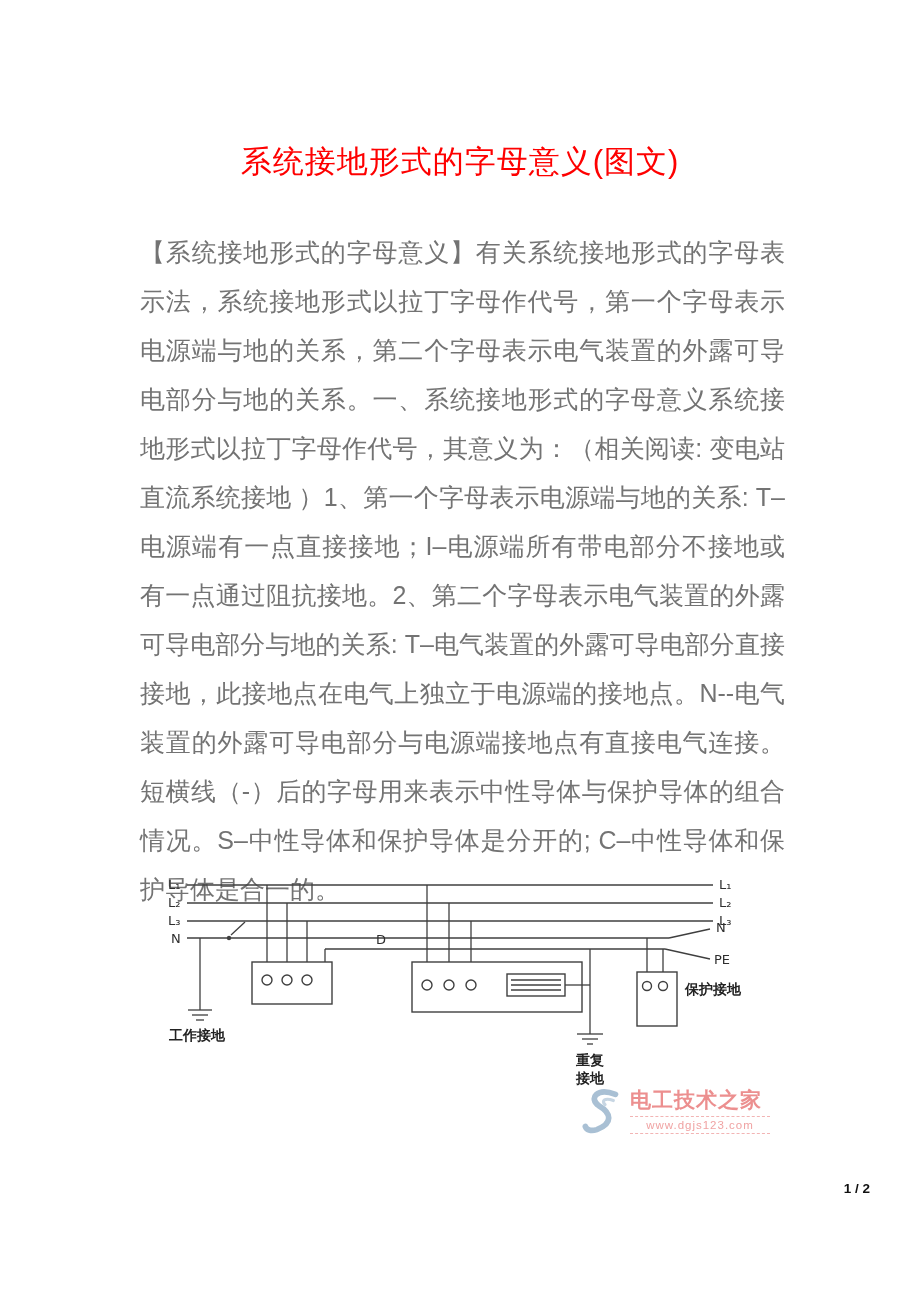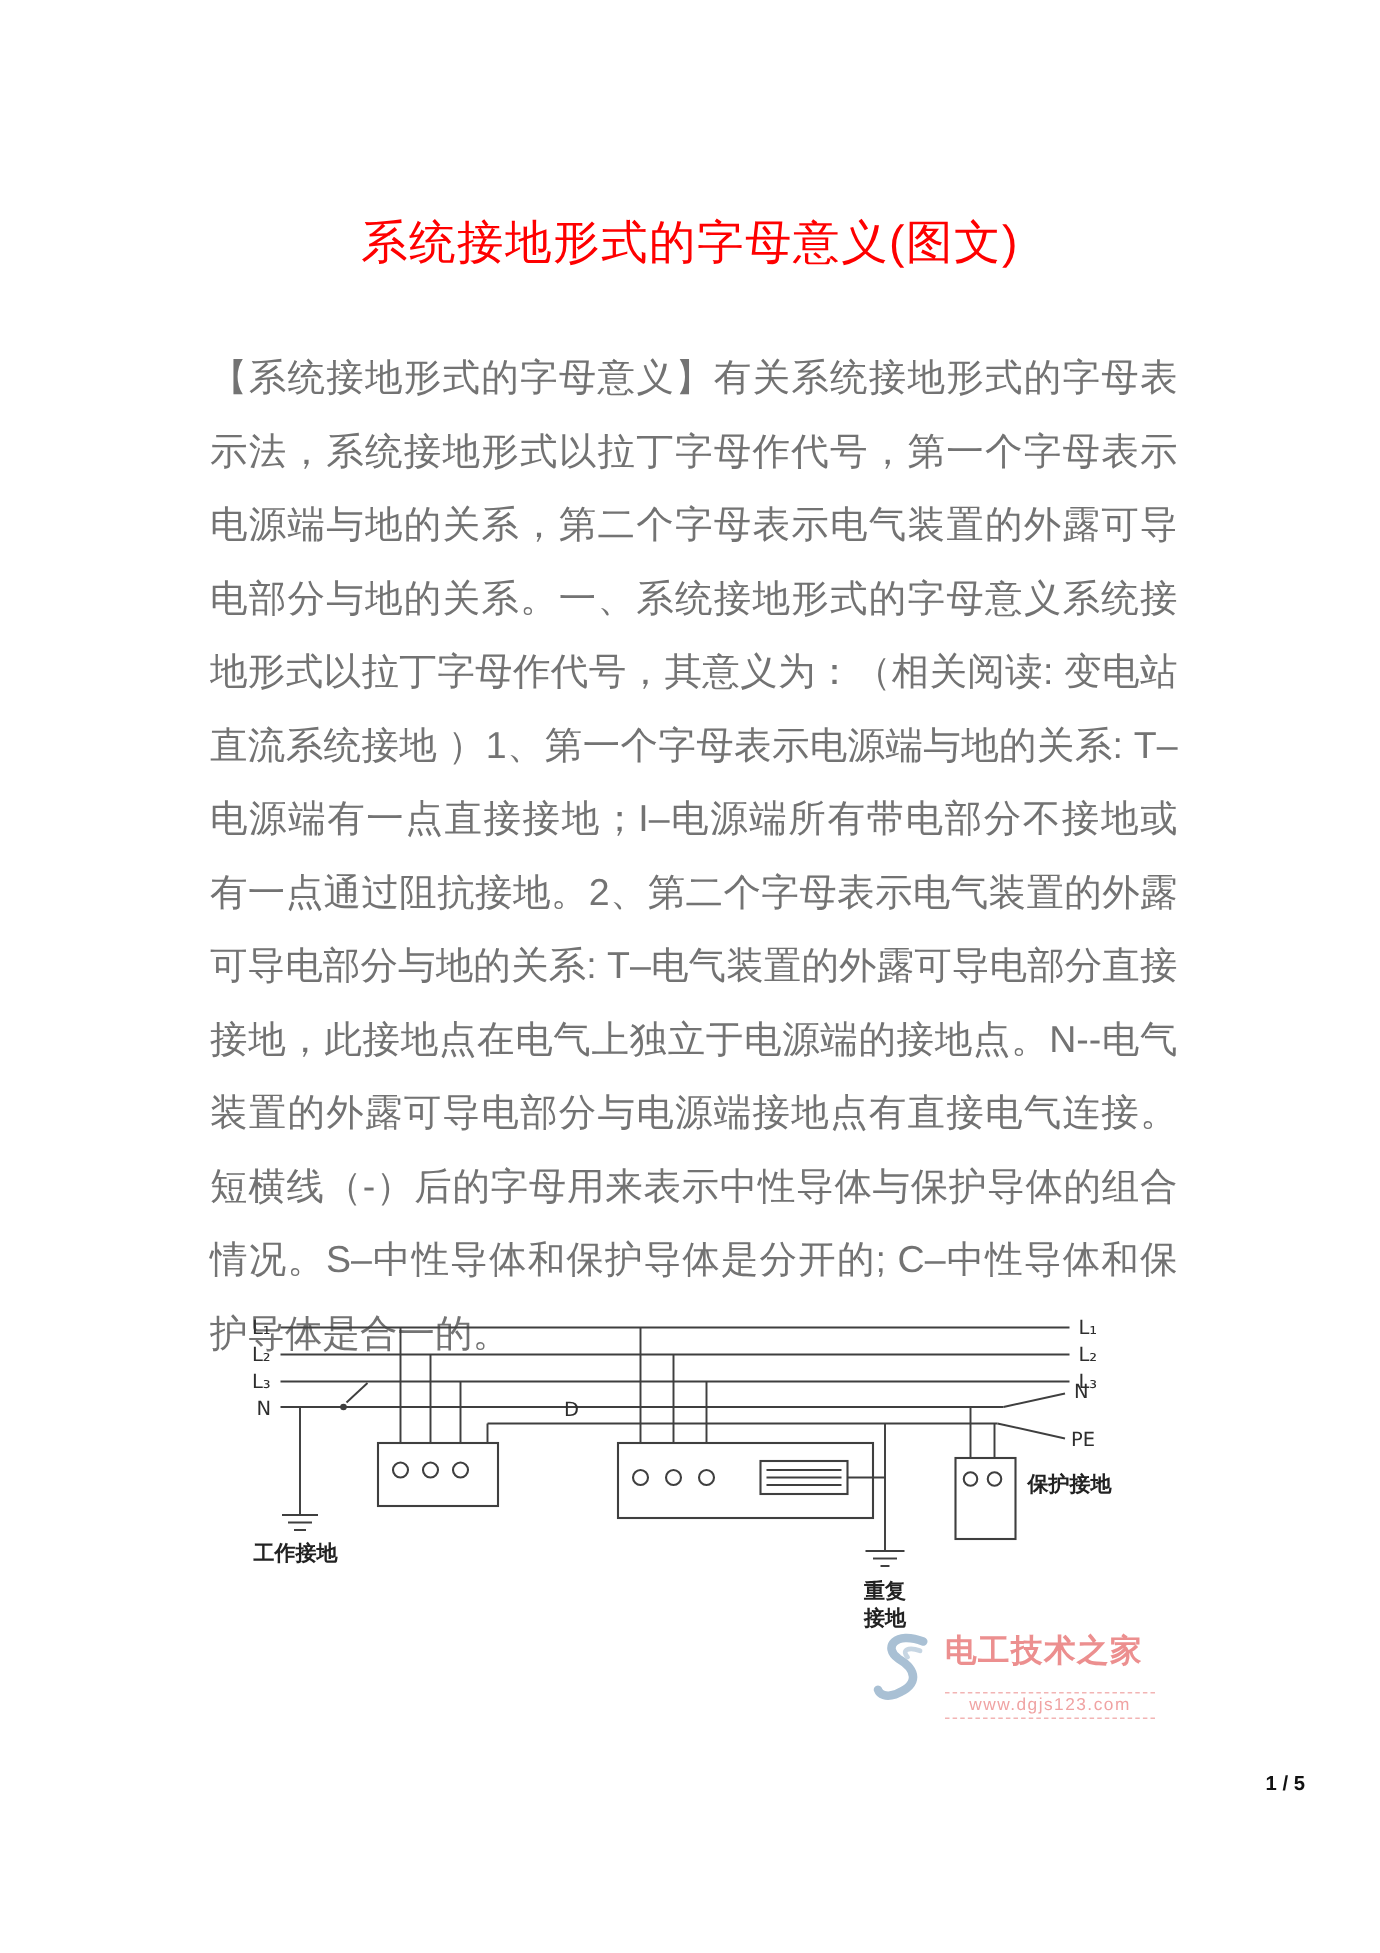--- a/index.html
+++ b/index.html
@@ -61,21 +61,21 @@
   }
   .wm-logo { width:42px; height:54px; flex:0 0 auto; margin-right:6px; }
   .wm-text { flex:1; }
   .wm-name {
     font-size:21px; font-weight:bold;
     color:#ec8f8f;
     letter-spacing:1px;
     white-space:nowrap;
   }
   .wm-url {
-    margin-top:14px;
+    margin-top:2px;
     font-size:11.5px;
     color:#f0a3a3;
     letter-spacing:1px;
     text-align:center;
     border-top:1px dashed #f2b4b4;
     border-bottom:1px dashed #f2b4b4;
     padding:2px 4px;
     white-space:nowrap;
   }
   .page-number {
@@ -182,15 +182,15 @@
     <svg class="wm-logo" viewBox="0 0 40 52">
       <path d="M32,8 C14,1 6,12 16,19 C28,26 30,36 14,42 C8,44 4,42 3,39" stroke="#a9c0d4" stroke-width="5.5" fill="none" stroke-linecap="round"></path>
       <path d="M30,14 C22,11 18,14 22,18" stroke="#c7d6e3" stroke-width="3" fill="none" stroke-linecap="round"></path>
     </svg>
     <div class="wm-text">
       <div class="wm-name">电工技术之家</div>
       <div class="wm-url">www.dgjs123.com</div>
     </div>
   </div>
 
-  <div class="page-number">1 / 5</div>
+  <div class="page-number">1 / 2</div>
 
 </div>
 
 </body></html>

